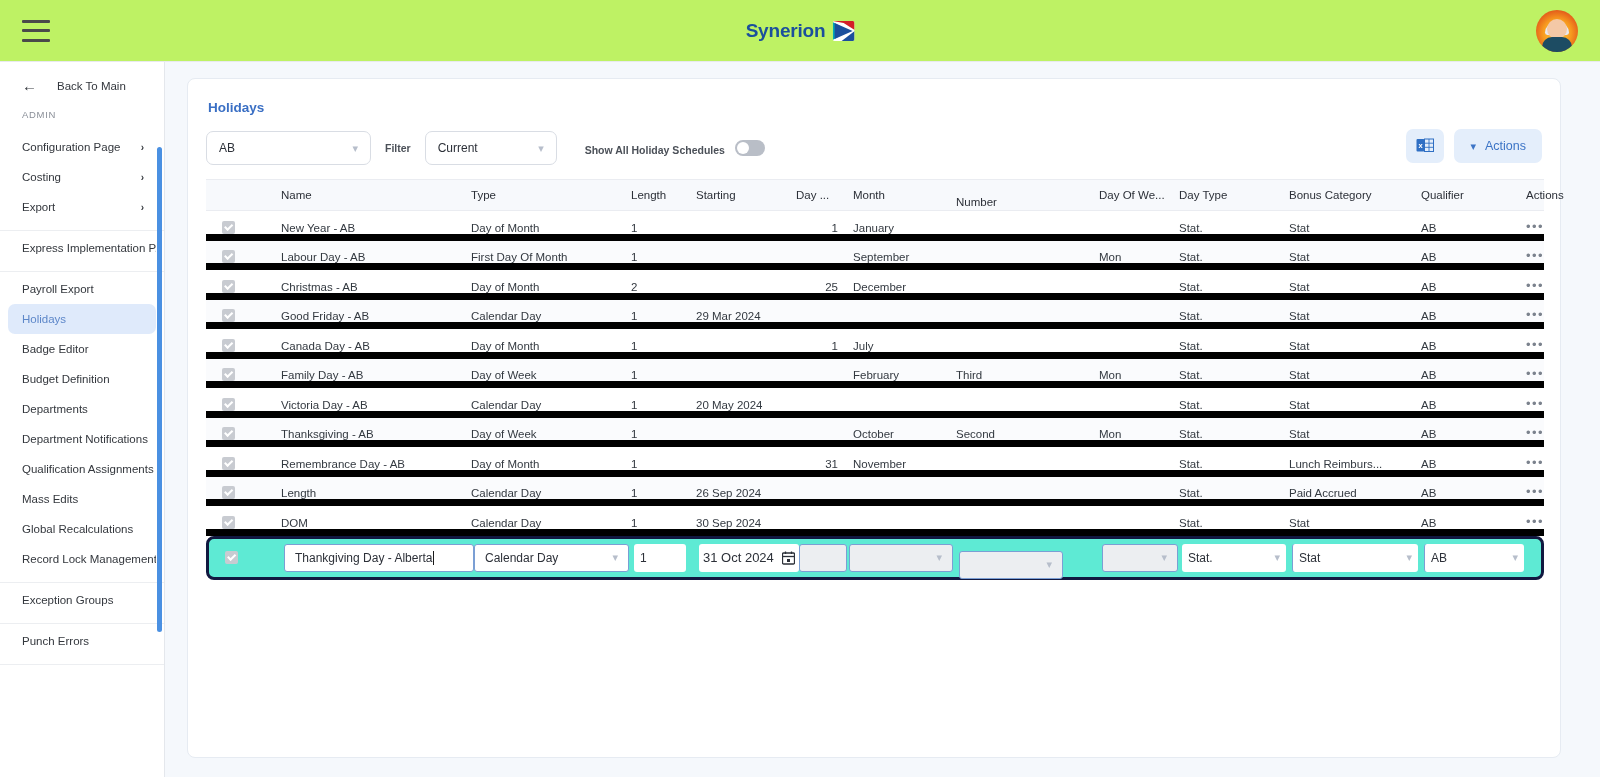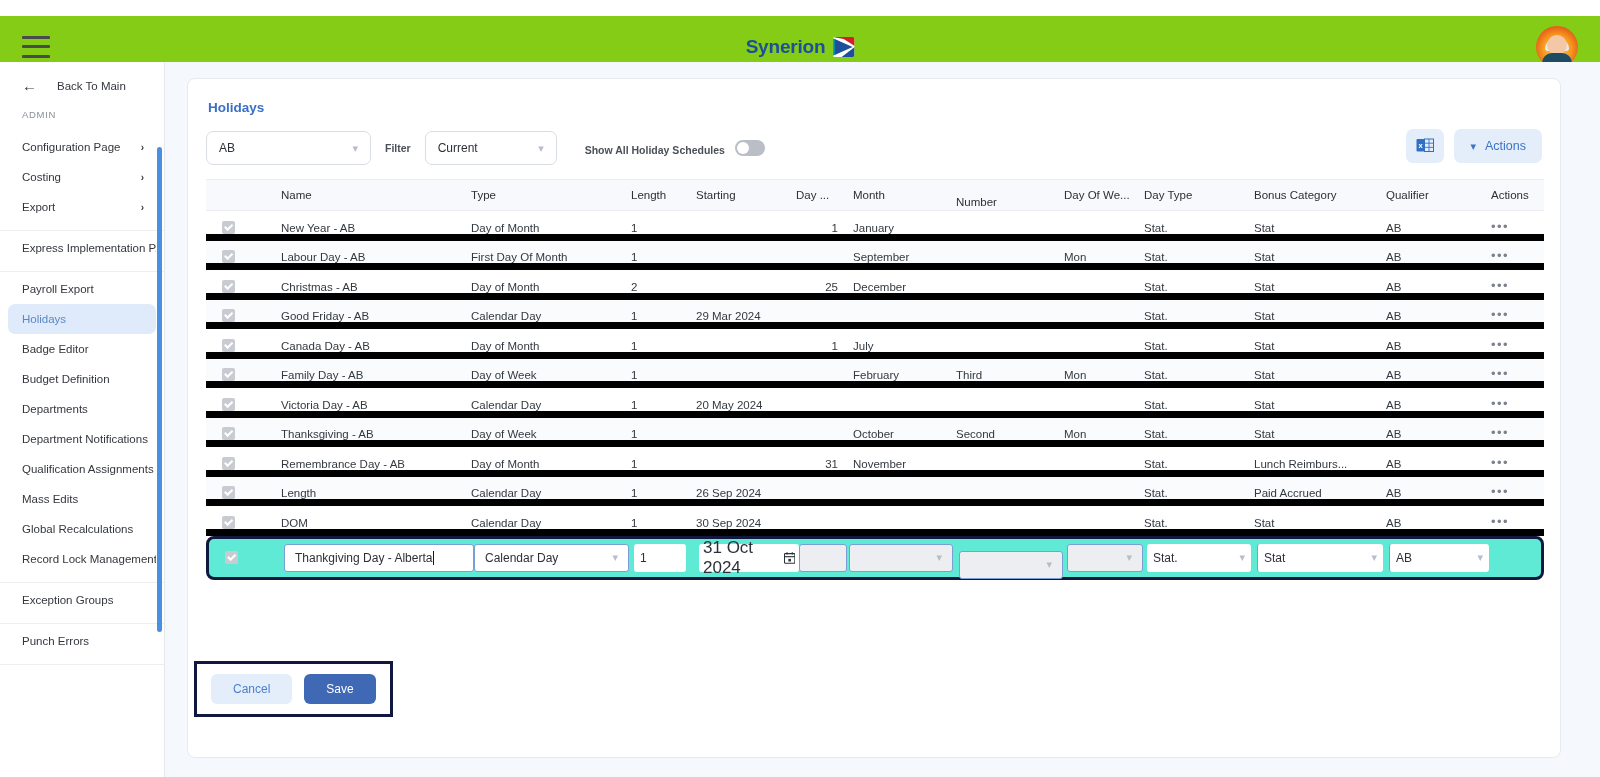--- a/index.html
+++ b/index.html
@@ -4,22 +4,22 @@
 <style>
   * { box-sizing: border-box; margin: 0; padding: 0; }
   html, body {
     width: 1600px; height: 777px;
     font-family: "Liberation Sans", sans-serif;
     background: #ffffff;
     overflow: hidden;
   }
   
   .topbar {
-    position: absolute; top: 16px; left: 0; width: 1600px; height: 62px;
-    background: #84cc16; border-bottom: 1px solid #e8eaee;
+    position: absolute; top: 0; left: 0; width: 1600px; height: 62px;
+    background: #bef264; border-bottom: 1px solid #e8eaee;
     display: flex; align-items: center;
   }
   .hamburger {
     margin-left: 22px; width: 28px; height: 22px;
     display: flex; flex-direction: column; justify-content: space-between;
     cursor: pointer;
   }
   .hamburger span { display: block; height: 3px; background: #4a4a4a; border-radius: 1px; }
   .brand {
     position: absolute; left: 50%; top: 50%; transform: translate(-50%,-50%);
@@ -127,21 +127,21 @@
   }
   .trow.alt { background: #fafbfd; }
   .c-check { width: 43px; padding-left: 16px; flex: 0 0 43px; }
   .c-name  { width: 222px; flex: 0 0 222px; padding-left: 32px; }
   .c-type  { width: 160px; flex: 0 0 160px; }
   .c-len   { width: 58px;  flex: 0 0 58px; }
   .c-start { width: 100px; flex: 0 0 100px; margin-left: 7px; }
   .c-day   { width: 48px;  flex: 0 0 48px; text-align: right; padding-right: 6px; }
   .c-month { width: 112px; flex: 0 0 112px; padding-left: 9px; }
   .c-num   { width: 108px; flex: 0 0 108px; margin-top: 14px; }
-  .c-dow   { width: 80px;  flex: 0 0 80px; }
+  .c-dow   { width: 80px;  flex: 0 0 80px; margin-left: 35px; }
   .c-dtype { width: 110px; flex: 0 0 110px; }
   .c-bonus { width: 132px; flex: 0 0 132px; }
   .c-qual  { width: 105px; flex: 0 0 105px; }
   .c-act   { width: 60px;  flex: 0 0 60px; }
   .thead .c-day { text-align: left; padding-right: 0; }
   .chk {
     width: 13px; height: 13px; border-radius: 2px; background: #c8cbd1;
     display: flex; align-items: center; justify-content: center;
   }
   .chk:after {
@@ -549,21 +549,21 @@
             <span class="chev-d">▾</span>
           </div>
         </div>
         <div class="er-cell c-len">
           <div class="inp plain" style="width:52px;padding:0 6px">
             <span>1</span>
           </div>
         </div>
         <div class="er-cell c-start">
           <div class="inp plain" style="width:100px;padding:0 4px;justify-content:space-between">
-            <span style="font-size:17px">31 Oct 2024</span>
+            <span style="font-size:13px">31 Oct 2024</span>
             <svg width="13" height="14" viewBox="0 0 13 14">
               <rect x="0.5" y="2" width="12" height="11" rx="1" fill="none" stroke="#2c3038" stroke-width="1.3"></rect>
               <line x1="0.5" y1="5.5" x2="12.5" y2="5.5" stroke="#2c3038" stroke-width="1.3"></line>
               <line x1="3.5" y1="0.5" x2="3.5" y2="3" stroke="#2c3038" stroke-width="1.3"></line>
               <line x1="9.5" y1="0.5" x2="9.5" y2="3" stroke="#2c3038" stroke-width="1.3"></line>
               <rect x="5" y="8" width="3" height="3" fill="#2c3038"></rect>
             </svg>
           </div>
         </div>
         <div class="er-cell c-day" style="padding-right:0">
@@ -604,19 +604,15 @@
         <div class="er-cell c-qual">
           <div class="inp plain inp-sel" style="width:100px;padding:0 6px;border-left:1px solid #7b9fd4">
             <span>AB</span>
             <span class="chev-d">▾</span>
           </div>
         </div>
         <div class="er-cell c-act"></div>
       </div>
     </div>
 
-    <div class="footer-box">
-      <div class="btn btn-cancel">Cancel</div>
-      <div class="btn btn-save">Save</div>
-    </div>
 
   </div>
 </div>
 
 </body></html>

